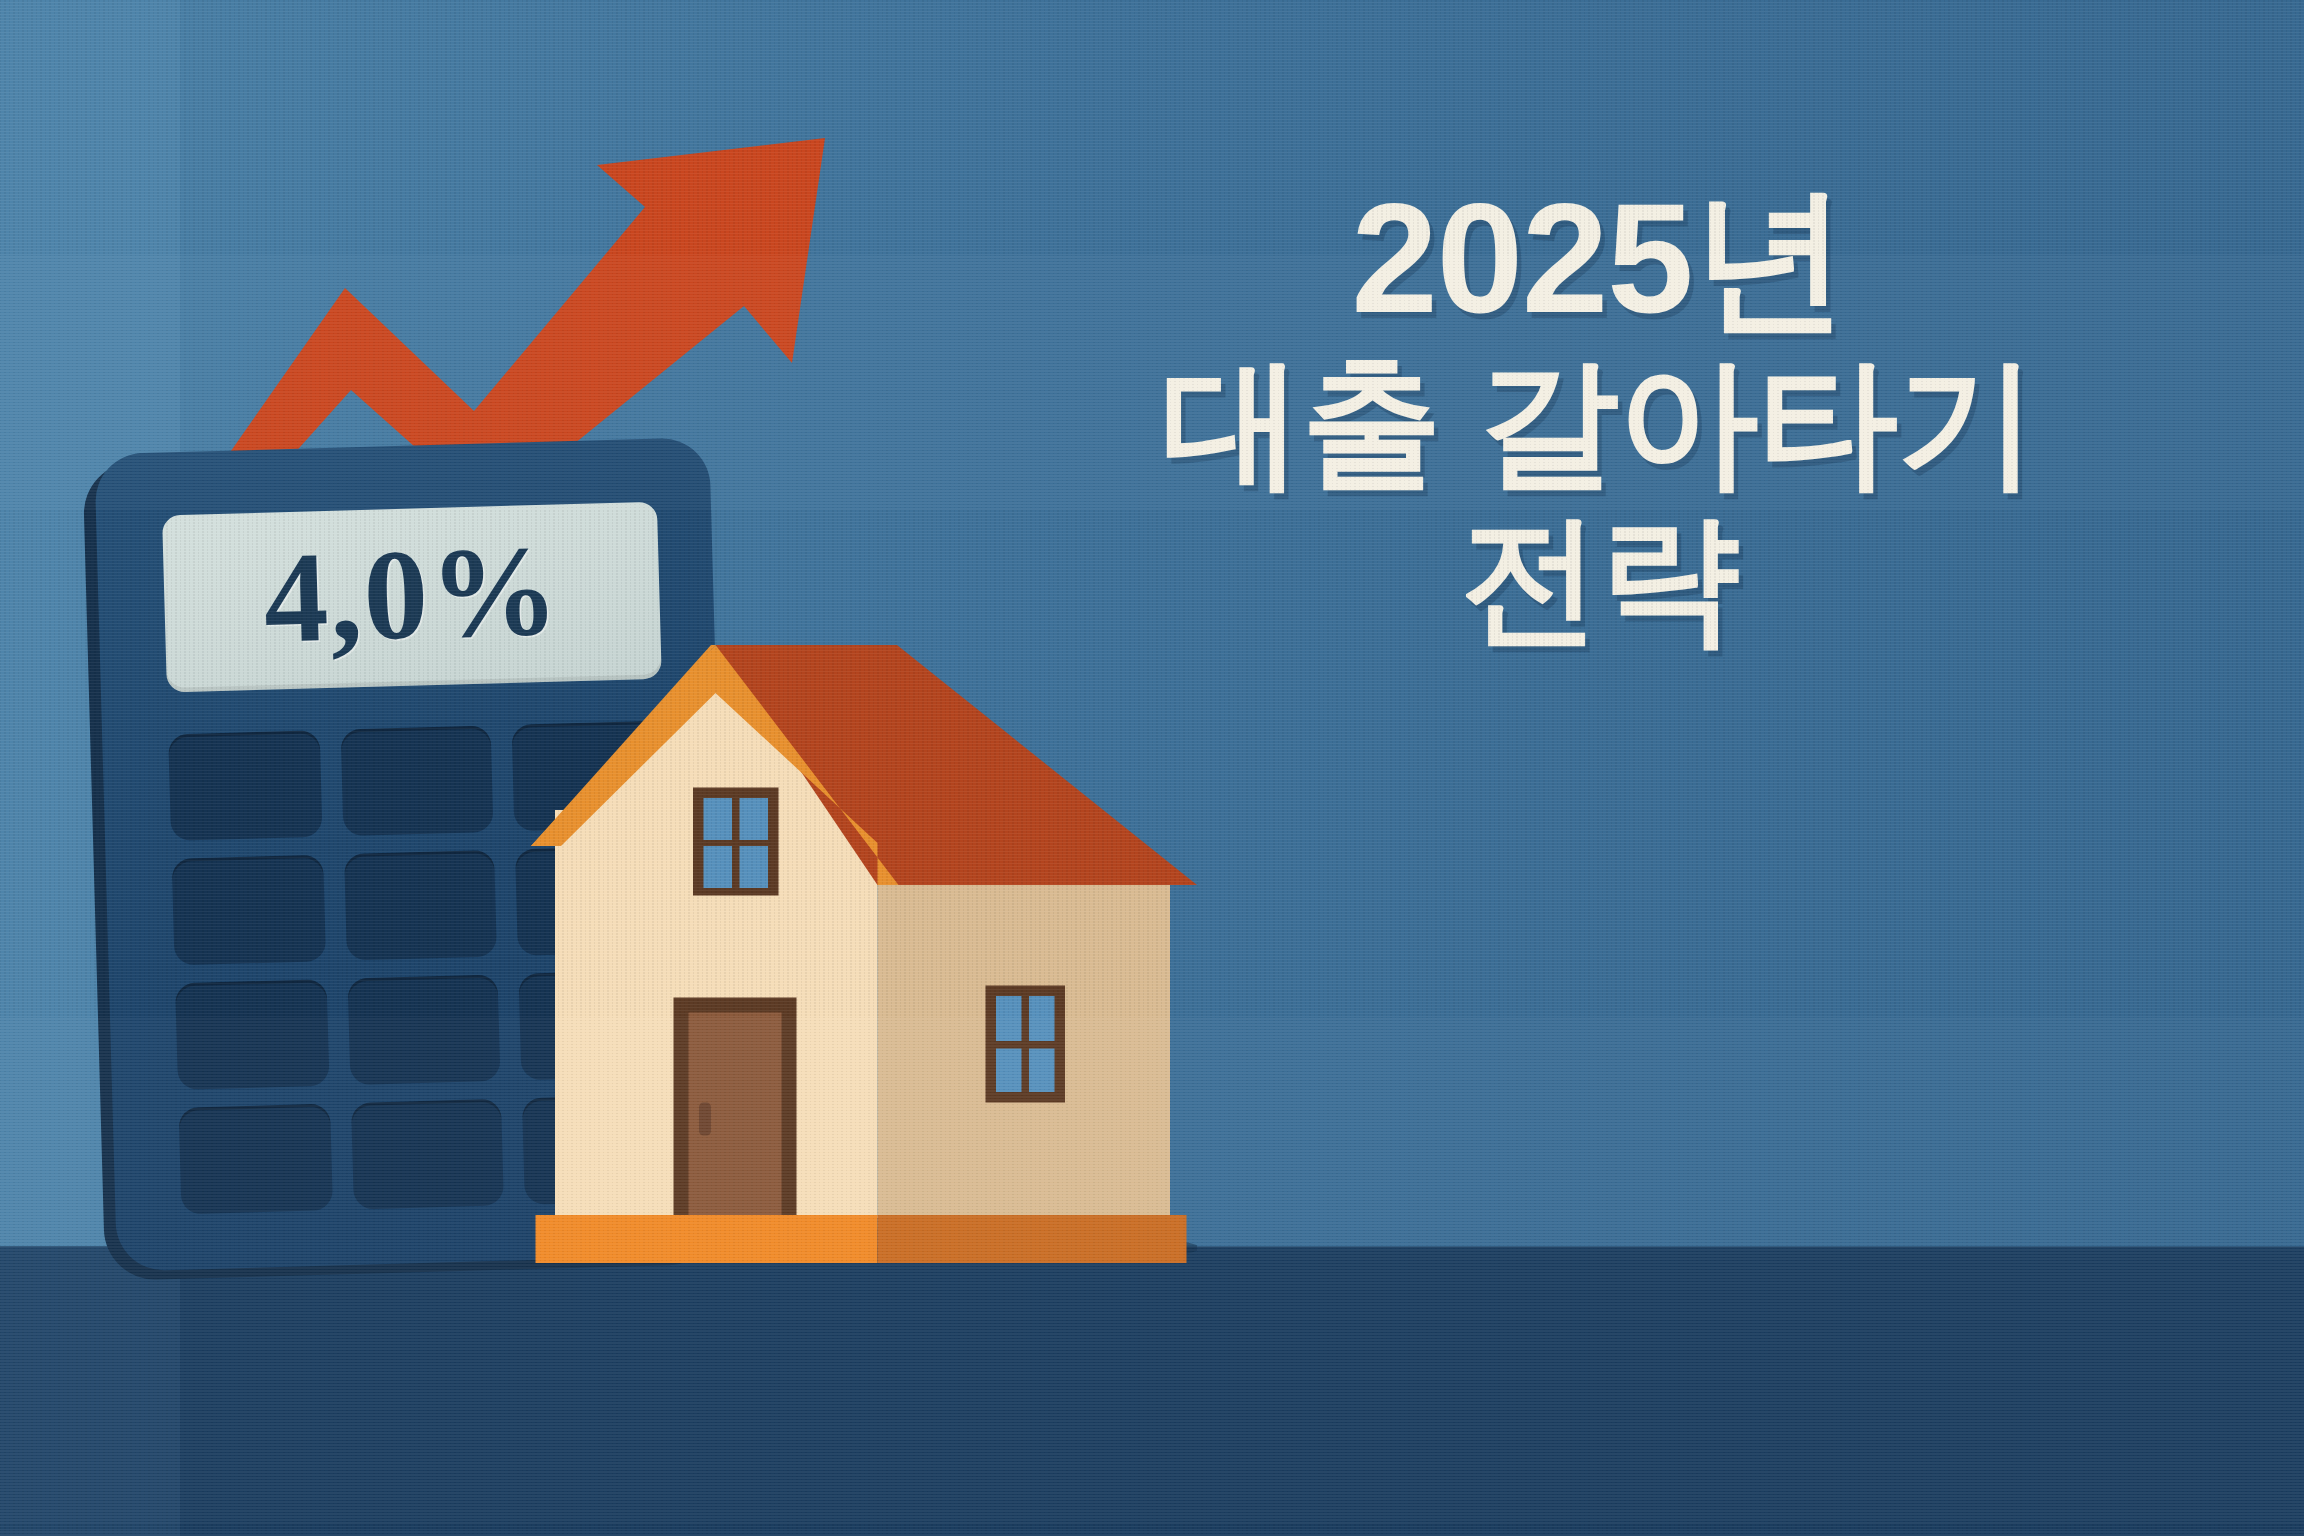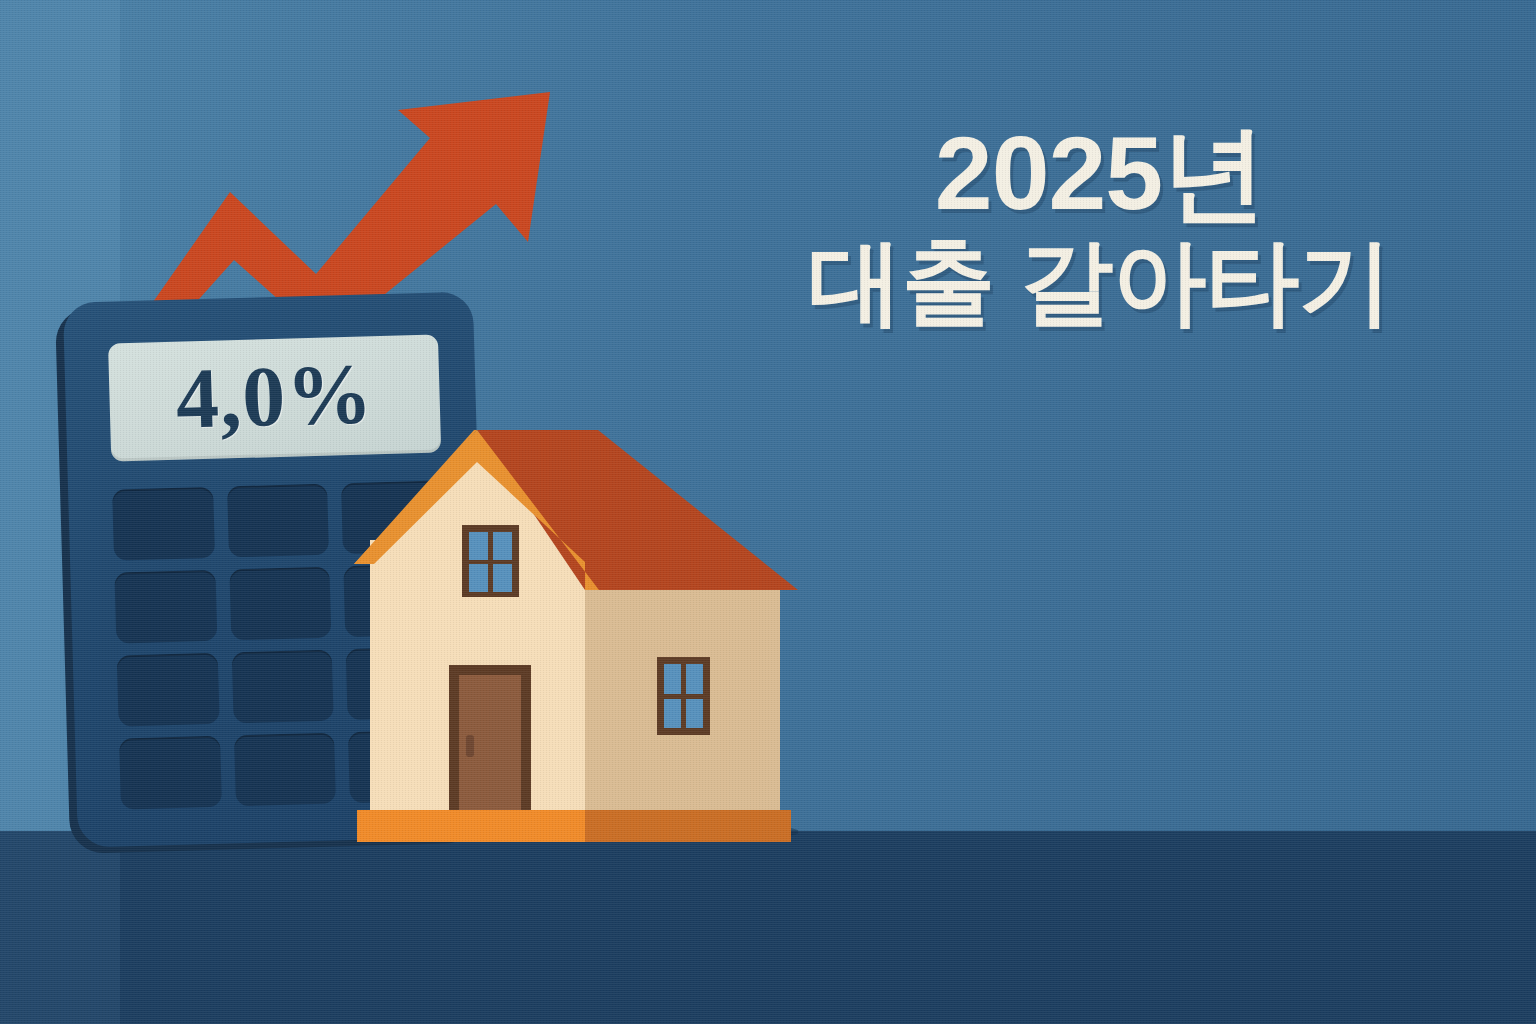--- a/index.html
+++ b/index.html
@@ -134,21 +134,21 @@
     left: 352px;
     top: 412px;
     width: 446px;
     height: 430px;
   }
   .house svg { display: block; width: 100%; height: 100%; }
 
   
   .headline {
     position: absolute;
-    left: 680px;
+    left: 646px;
     top: 120px;
     width: 840px;
     height: 800px;
     display: flex;
     flex-direction: column;
     align-items: center;
     justify-content: flex-start;
     text-align: center;
   }
   .hl-line {
@@ -245,16 +245,17 @@
       </g>
 
       <rect x="5" y="398" width="228" height="32" fill="#F08A28"></rect>
       <rect x="233" y="398" width="206" height="32" fill="#C96D24"></rect>
     </svg>
   </div>
 
   <div class="headline">
     <div class="hl-line hl-1">2025년</div>
     <div class="hl-line hl-4">대출 갈아타기</div>
+    <div class="hl-line hl-5">전략</div>
   </div>
 
   <div class="grain"></div>
 </div>
 
 </body></html>

